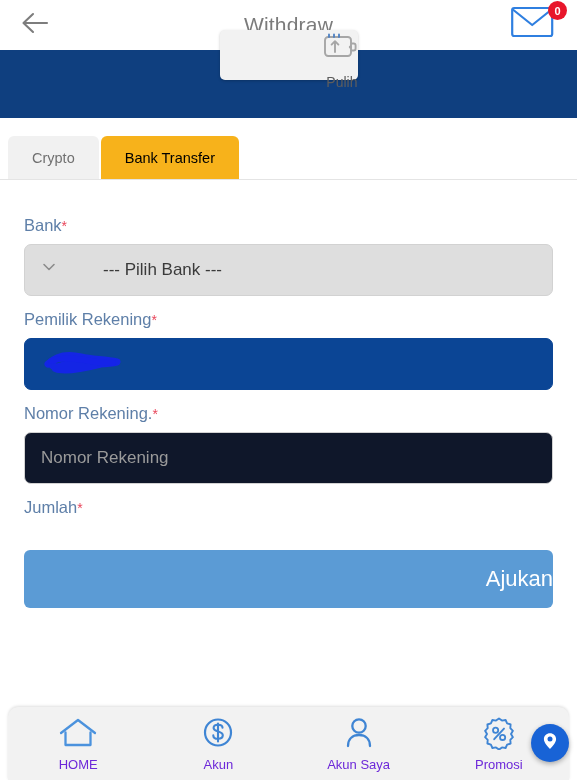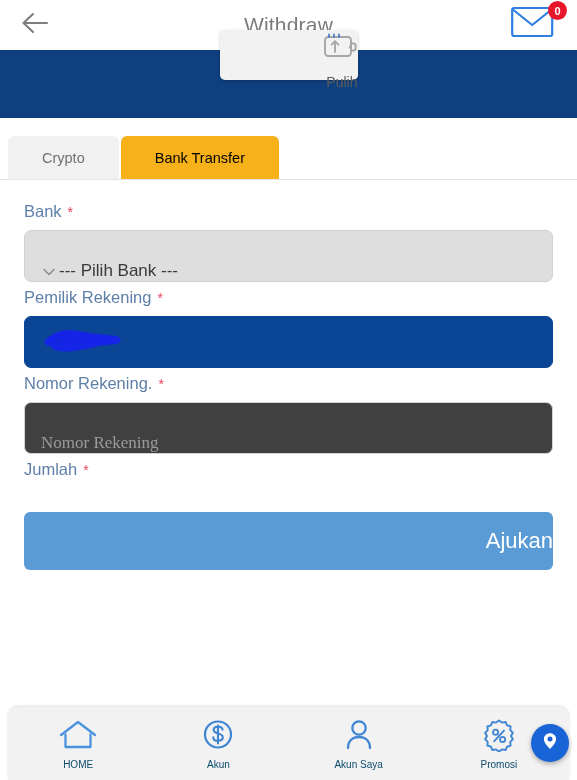--- a/index.html
+++ b/index.html
@@ -101,21 +101,21 @@
     padding-left: 8px;
     display: flex;
     align-items: flex-end;
     gap: 2px;
   }
   .tab {
     height: 44px;
     display: flex;
     align-items: center;
     justify-content: center;
-    padding: 0 34px;
+    padding: 0 24px;
     border-radius: 6px 6px 0 0;
     font-size: 14.5px;
     cursor: pointer;
     white-space: nowrap;
   }
   .tab.inactive {
     background: #f1f1f1;
     color: #707070;
   }
   .tab.active {
@@ -133,49 +133,49 @@
   .form {
     padding: 22px 24px 0 24px;
   }
   .field { margin-bottom: 6px; }
   .field-label {
     font-size: 16.5px;
     color: #5e7fa8;
     margin-bottom: 9px;
     display: flex;
     align-items: baseline;
-    gap: 6px;
+    margin-top: 14px;
   }
   .req { color: #e8455a; font-size: 14px; }
 
   .control {
     height: 52px;
     border-radius: 7px;
     display: flex;
-    align-items: flex-end;
+    align-items: center;
     padding: 0 16px;
     font-size: 17px;
+    gap: 44px;
   }
   .control.disabled {
     background: #dedede;
     color: #3a3a3a;
     border: 1px solid #d2d2d2;
   }
   .control.filled-dark {
     background: #0b4595;
     color: #ffffff;
     border: 1px solid #0b4595;
     position: relative;
     overflow: hidden;
   }
   .control.placeholder {
-    background: #404040;
+    background: #0f172a;
     color: #9a9a9a;
     border: 1px solid #d2d2d2;
-    font-family: Liberation Serif, serif;
   }
   .chev {
     margin-right: 2px;
     display: inline-flex;
     align-items: center;
     transform: translateY(-3px);
   }
   .select-text { color: #3a3a3a; }
 
   .redaction {
@@ -218,22 +218,22 @@
   .nav-item {
     flex: 1;
     display: flex;
     flex-direction: column;
     align-items: center;
     justify-content: center;
     gap: 3px;
     cursor: pointer;
   }
   .nav-label {
-    font-size: 10px;
-    color: #0c4a6e;
+    font-size: 13px;
+    color: #6d28d9;
   }
 
   .fab {
     position: absolute;
     right: 8px;
     bottom: 18px;
     width: 38px; height: 38px;
     border-radius: 50%;
     background: #1863d6;
     box-shadow: 0 2px 5px rgba(0,0,0,0.3);

